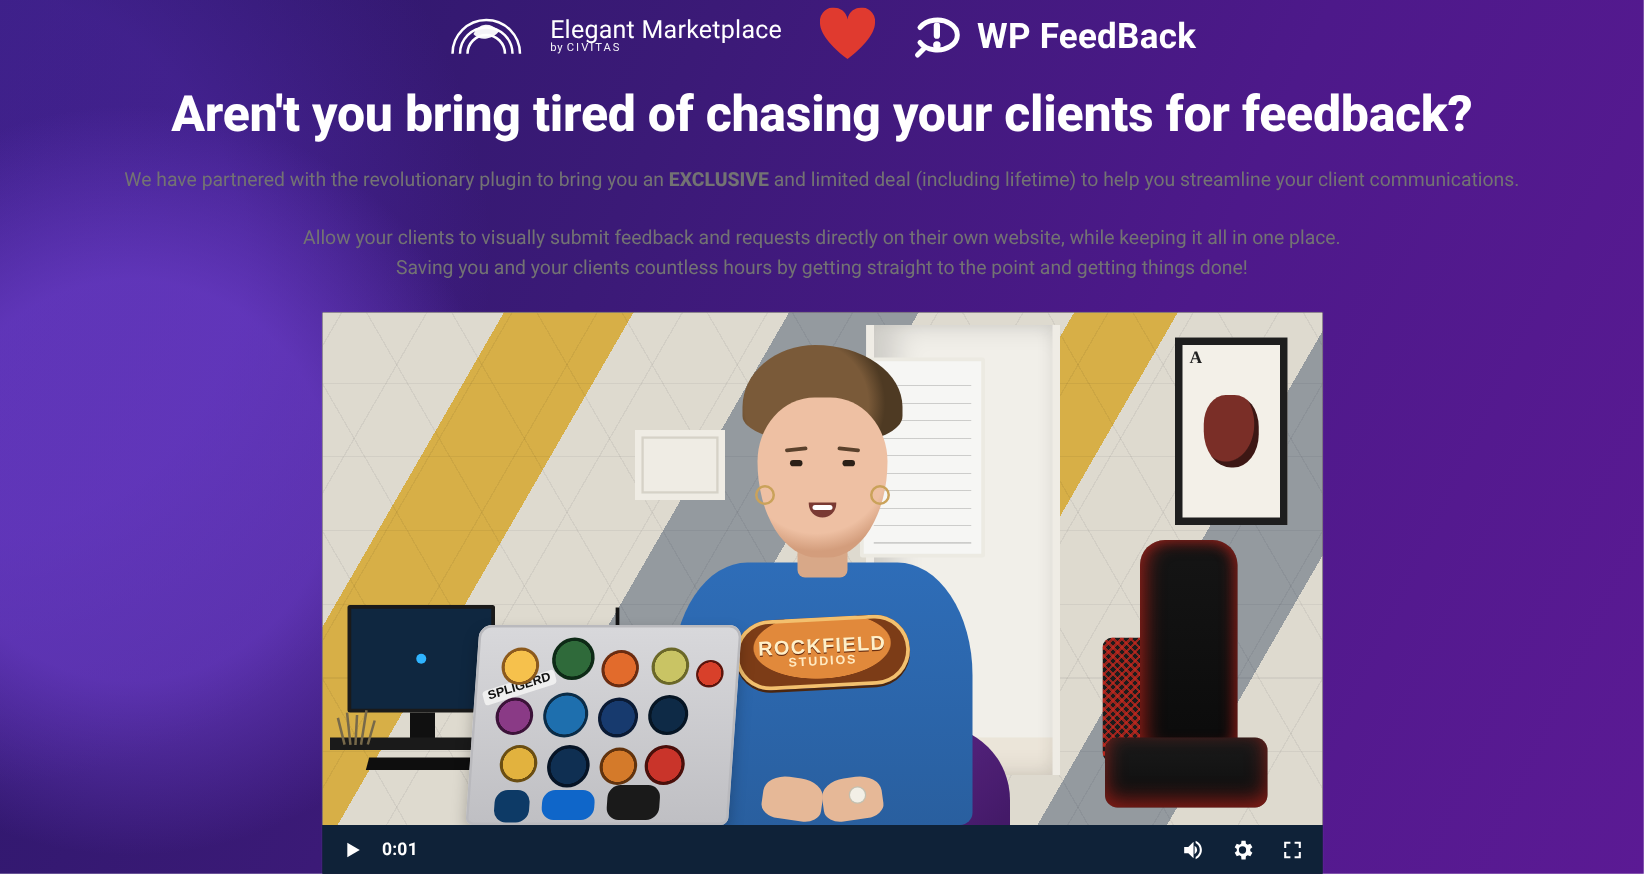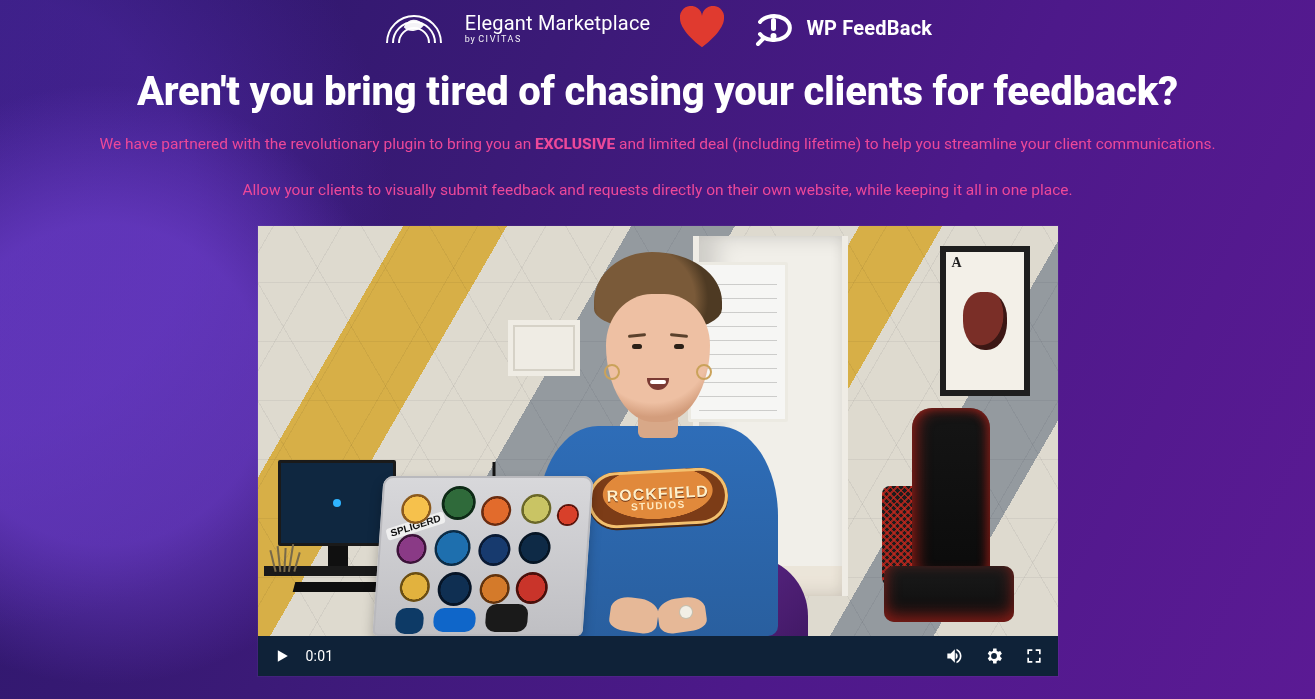--- a/index.html
+++ b/index.html
@@ -45,38 +45,38 @@
     width: 48px; height: 44px;
     display:flex; align-items:center; justify-content:center;
   }
   .heart svg { width: 44px; height: 44px; }
 
   .logo-wpf {
     display: flex; align-items: center; gap: 12px; color:#fff;
   }
   .logo-wpf .glyph { width: 40px; height: 40px; }
   .logo-wpf .glyph svg { width:100%; height:100%; }
-  .logo-wpf .texts { font-size: 20px; font-weight: 700; letter-spacing: 0.2px; }
+  .logo-wpf .texts { font-size: 28px; font-weight: 700; letter-spacing: 0.2px; }
 
   
   .headline {
     text-align: center;
     font-weight: 800;
     font-size: 40px;
     letter-spacing: -0.2px;
     margin-top: 20px;
     line-height: 1.1;
   }
   .sub1, .sub2 {
     text-align: center;
     font-size: 15.5px;
     line-height: 1.55;
     max-width: 1160px;
     margin: 0 auto;
-    color: #ec4899;
+    color: #737373;
     font-weight: 400;
   }
   .sub1 { margin-top: 18px; }
   .sub1 .exclusive { font-weight: 800; }
   .sub2 { margin-top: 22px; max-width: 980px; }
 
   
   .video-wrap {
     width: 800px;
     height: 450px;
@@ -273,21 +273,21 @@
     display:flex; align-items:center; gap:4px;
     padding:0 6px;
     color:#fff;
     font-size:14px;
   }
   .ctrl-btn {
     width:36px; height:36px; display:flex; align-items:center; justify-content:center;
     color:#fff; cursor:pointer;
   }
   .ctrl-btn svg{width:20px;height:20px;fill:#fff;}
-  .time { margin-left:2px; font-weight:400; letter-spacing:.2px; }
+  .time { margin-left:2px; font-weight:700; letter-spacing:.2px; }
   .spacer { flex:1; }
 </style>
 </head>
 <body>
 
 <div class="logo-bar">
   <div class="logo-em">
     <div class="arc">
       <svg viewBox="0 0 62 38">
         <g fill="none" stroke="#ffffff" stroke-width="2">
@@ -332,20 +332,21 @@
 </div>
 
 <h1 class="headline">Aren't you bring tired of chasing your clients for feedback?</h1>
 
 <p class="sub1">
   <span>We have partnered with the revolutionary plugin to bring you an </span><span class="exclusive">EXCLUSIVE</span><span> and limited deal (including lifetime) to help you streamline your client communications.</span>
 </p>
 
 <p class="sub2">
   <span>Allow your clients to visually submit feedback and requests directly on their own website, while keeping it all in one place.</span><br>
+  <span>Saving you and your clients countless hours by getting straight to the point and getting things done!</span>
 </p>
 
 <div class="video-wrap">
   <div class="video-frame">
     <div class="wall"></div>
 
     <div class="doorway">
       <div class="door-art"></div>
       <div class="door-floor"></div>
     </div>

